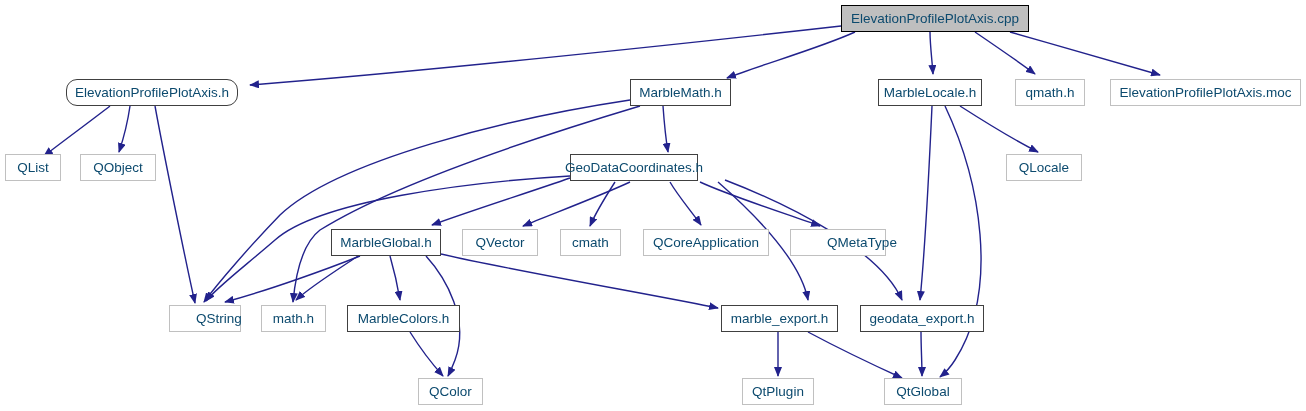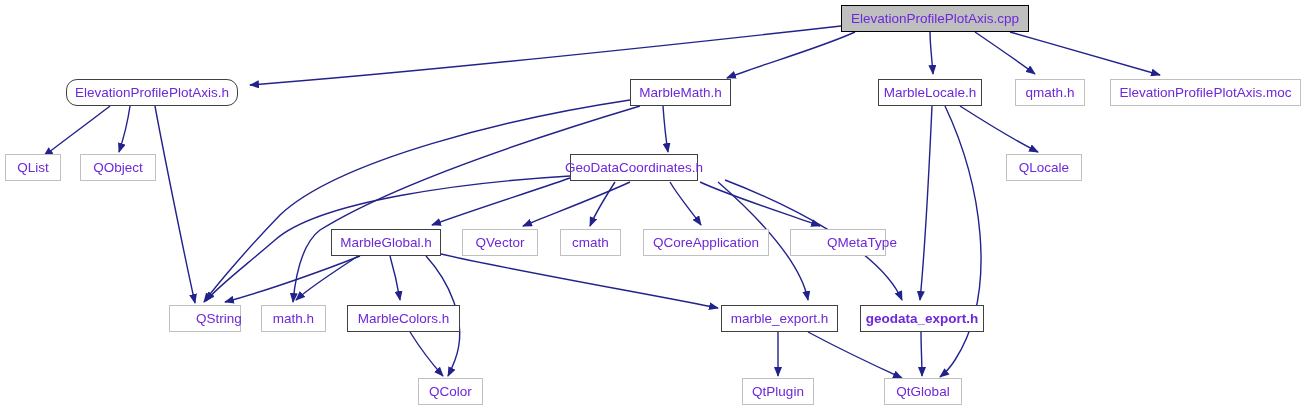--- a/index.html
+++ b/index.html
@@ -23,21 +23,21 @@
     height: 411px;
   }
   .node {
     position: absolute;
     box-sizing: border-box;
     display: flex;
     align-items: center;
     justify-content: center;
     font-size: 13.5px;
     line-height: 1;
-    color: #6d28d9;
+    color: #0c4a6e;
     white-space: nowrap;
     background: #ffffff;
     border: 1px solid #c0c0c0;
     z-index: 2;
   }
   .node.strong {
     border: 1.5px solid #404040;
   }
   .node.root {
     border: 1.5px solid #000000;
@@ -142,21 +142,21 @@
       </div>
       <div class="node" style="left: 261px; top: 305px; width: 65px; height: 27px;">
         <span class="label">math.h</span>
       </div>
       <div class="node strong" style="left: 347px; top: 305px; width: 113px; height: 27px;">
         <span class="label">MarbleColors.h</span>
       </div>
       <div class="node strong" style="left: 721px; top: 305px; width: 117px; height: 27px;">
         <span class="label">marble_export.h</span>
       </div>
-      <div class="node strong" style="left: 860px; top: 305px; width: 124px; height: 27px; font-weight: bold;">
+      <div class="node strong" style="left: 860px; top: 305px; width: 124px; height: 27px;">
         <span class="label">geodata_export.h</span>
       </div>
       <div class="node" style="left: 418px; top: 378px; width: 65px; height: 27px;">
         <span class="label">QColor</span>
       </div>
       <div class="node" style="left: 742px; top: 378px; width: 72px; height: 27px;">
         <span class="label">QtPlugin</span>
       </div>
       <div class="node" style="left: 884px; top: 378px; width: 78px; height: 27px; text-align: right;">
         <span class="label">QtGlobal</span>

